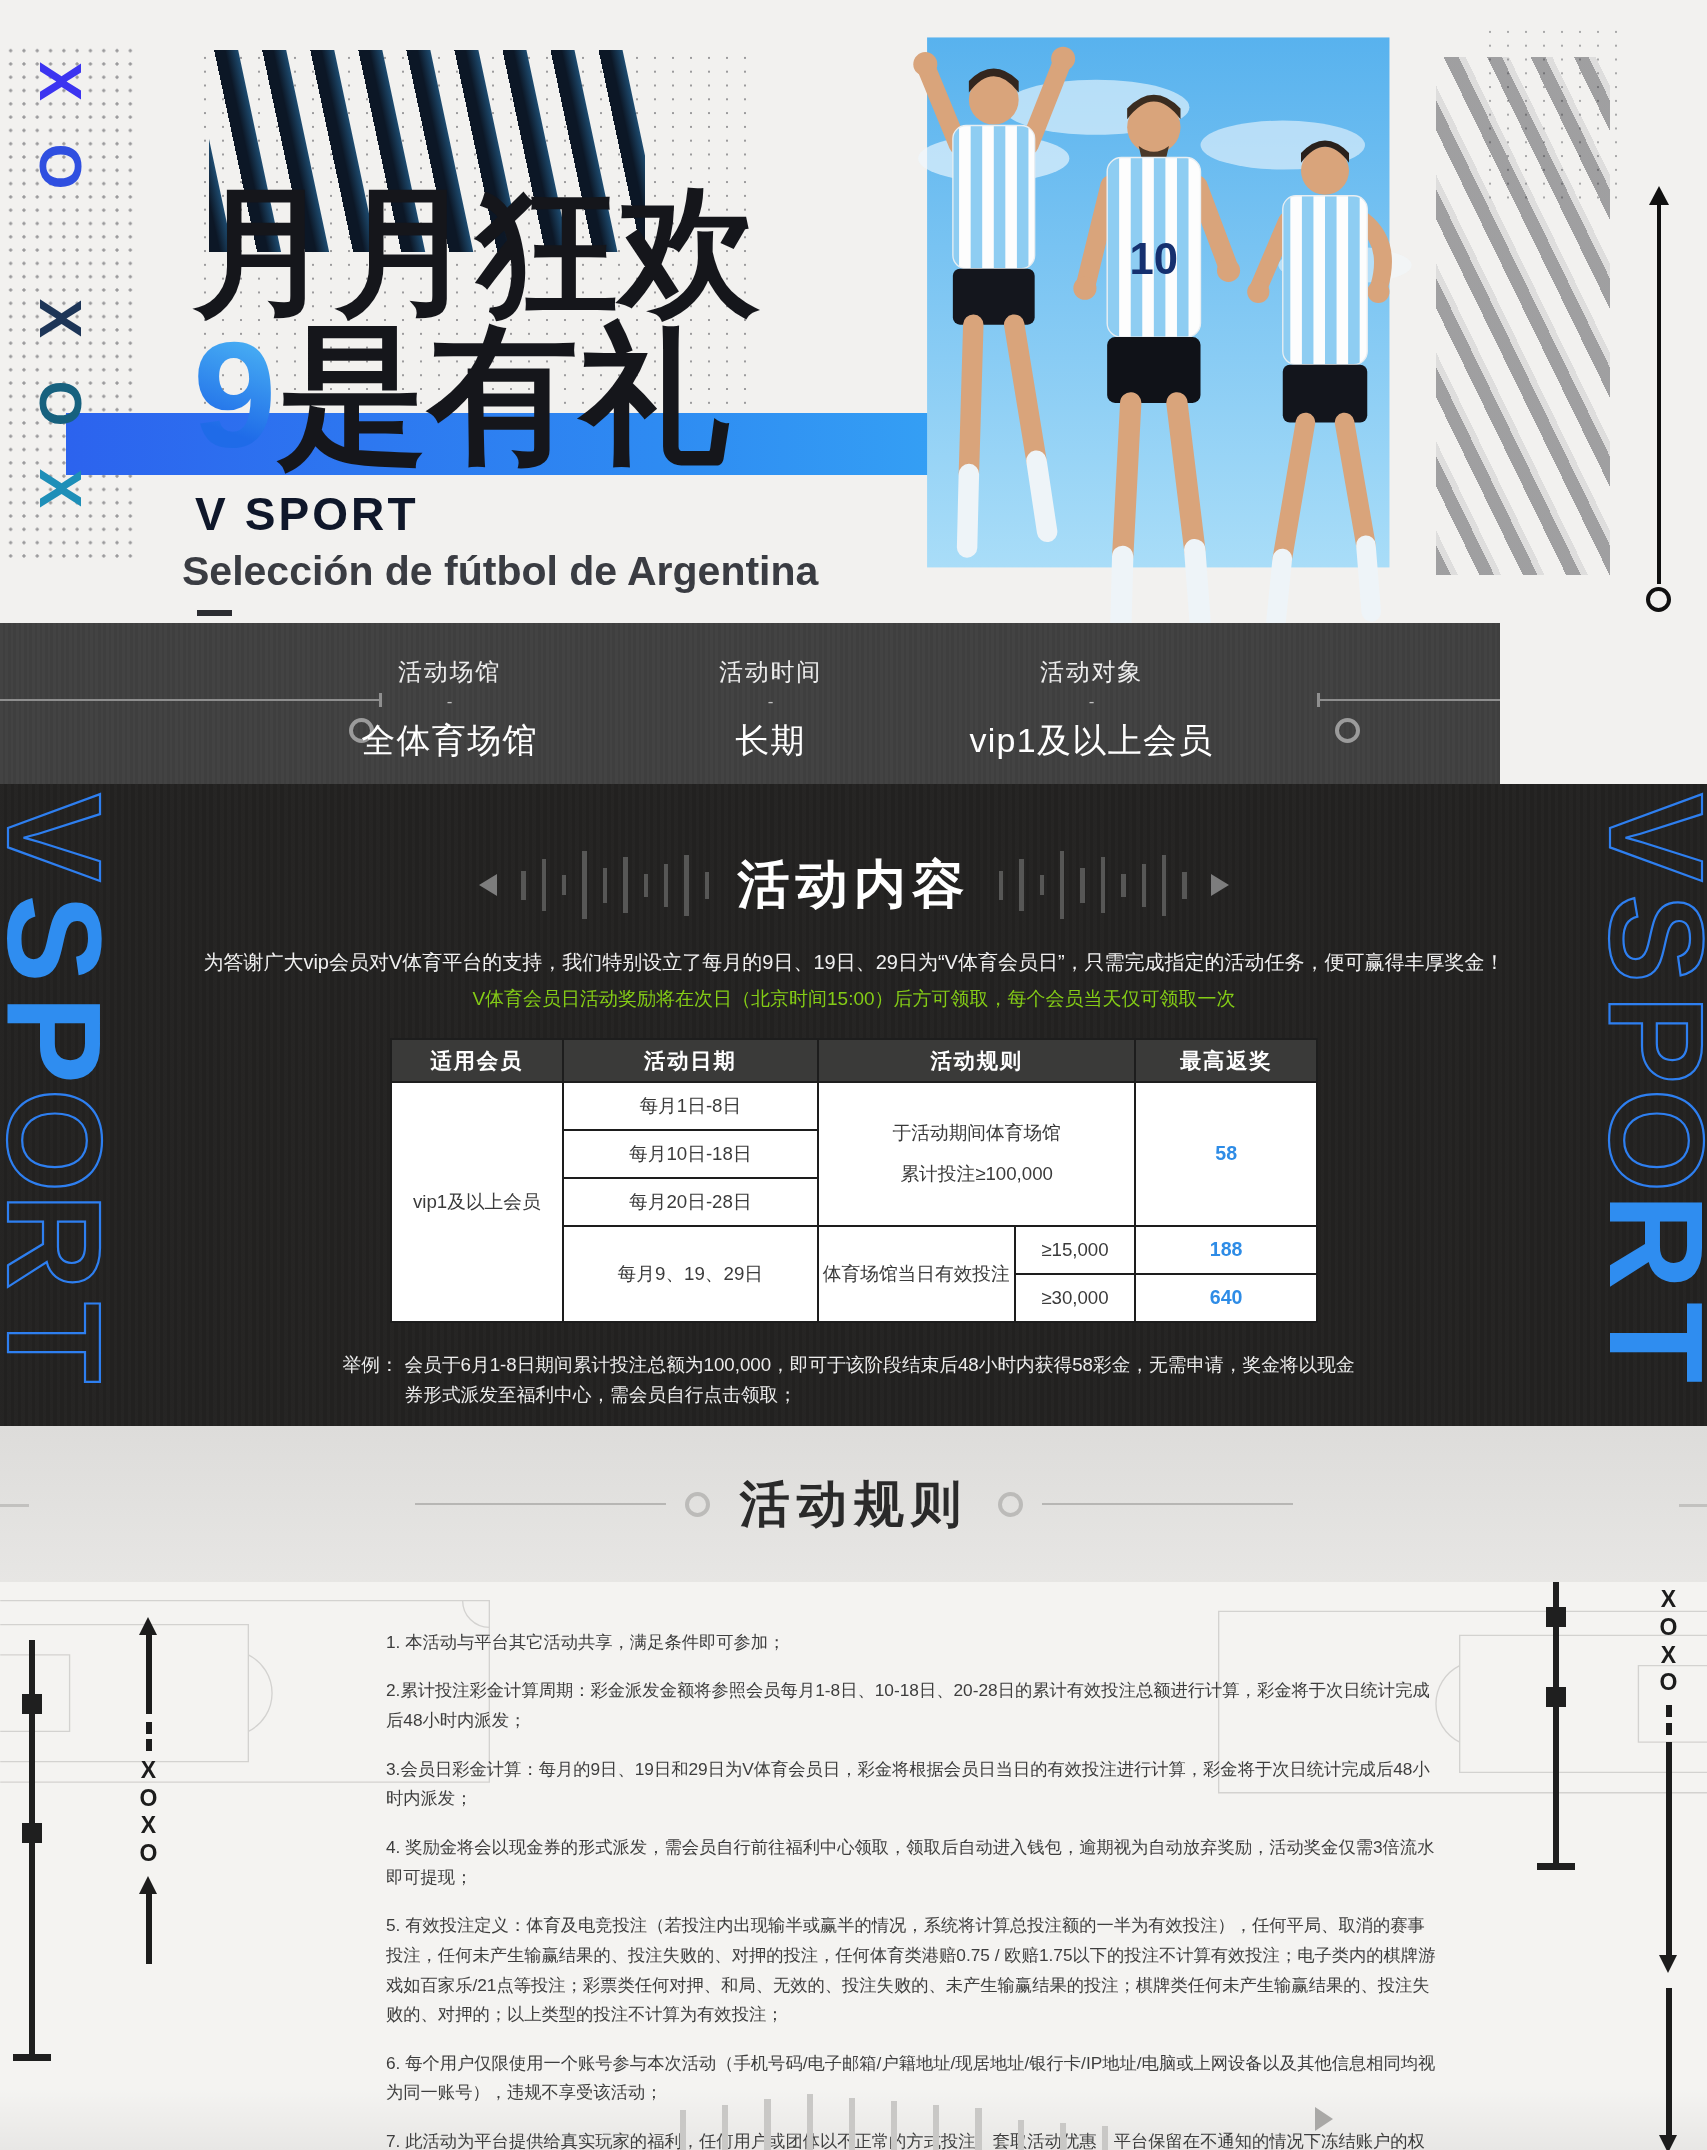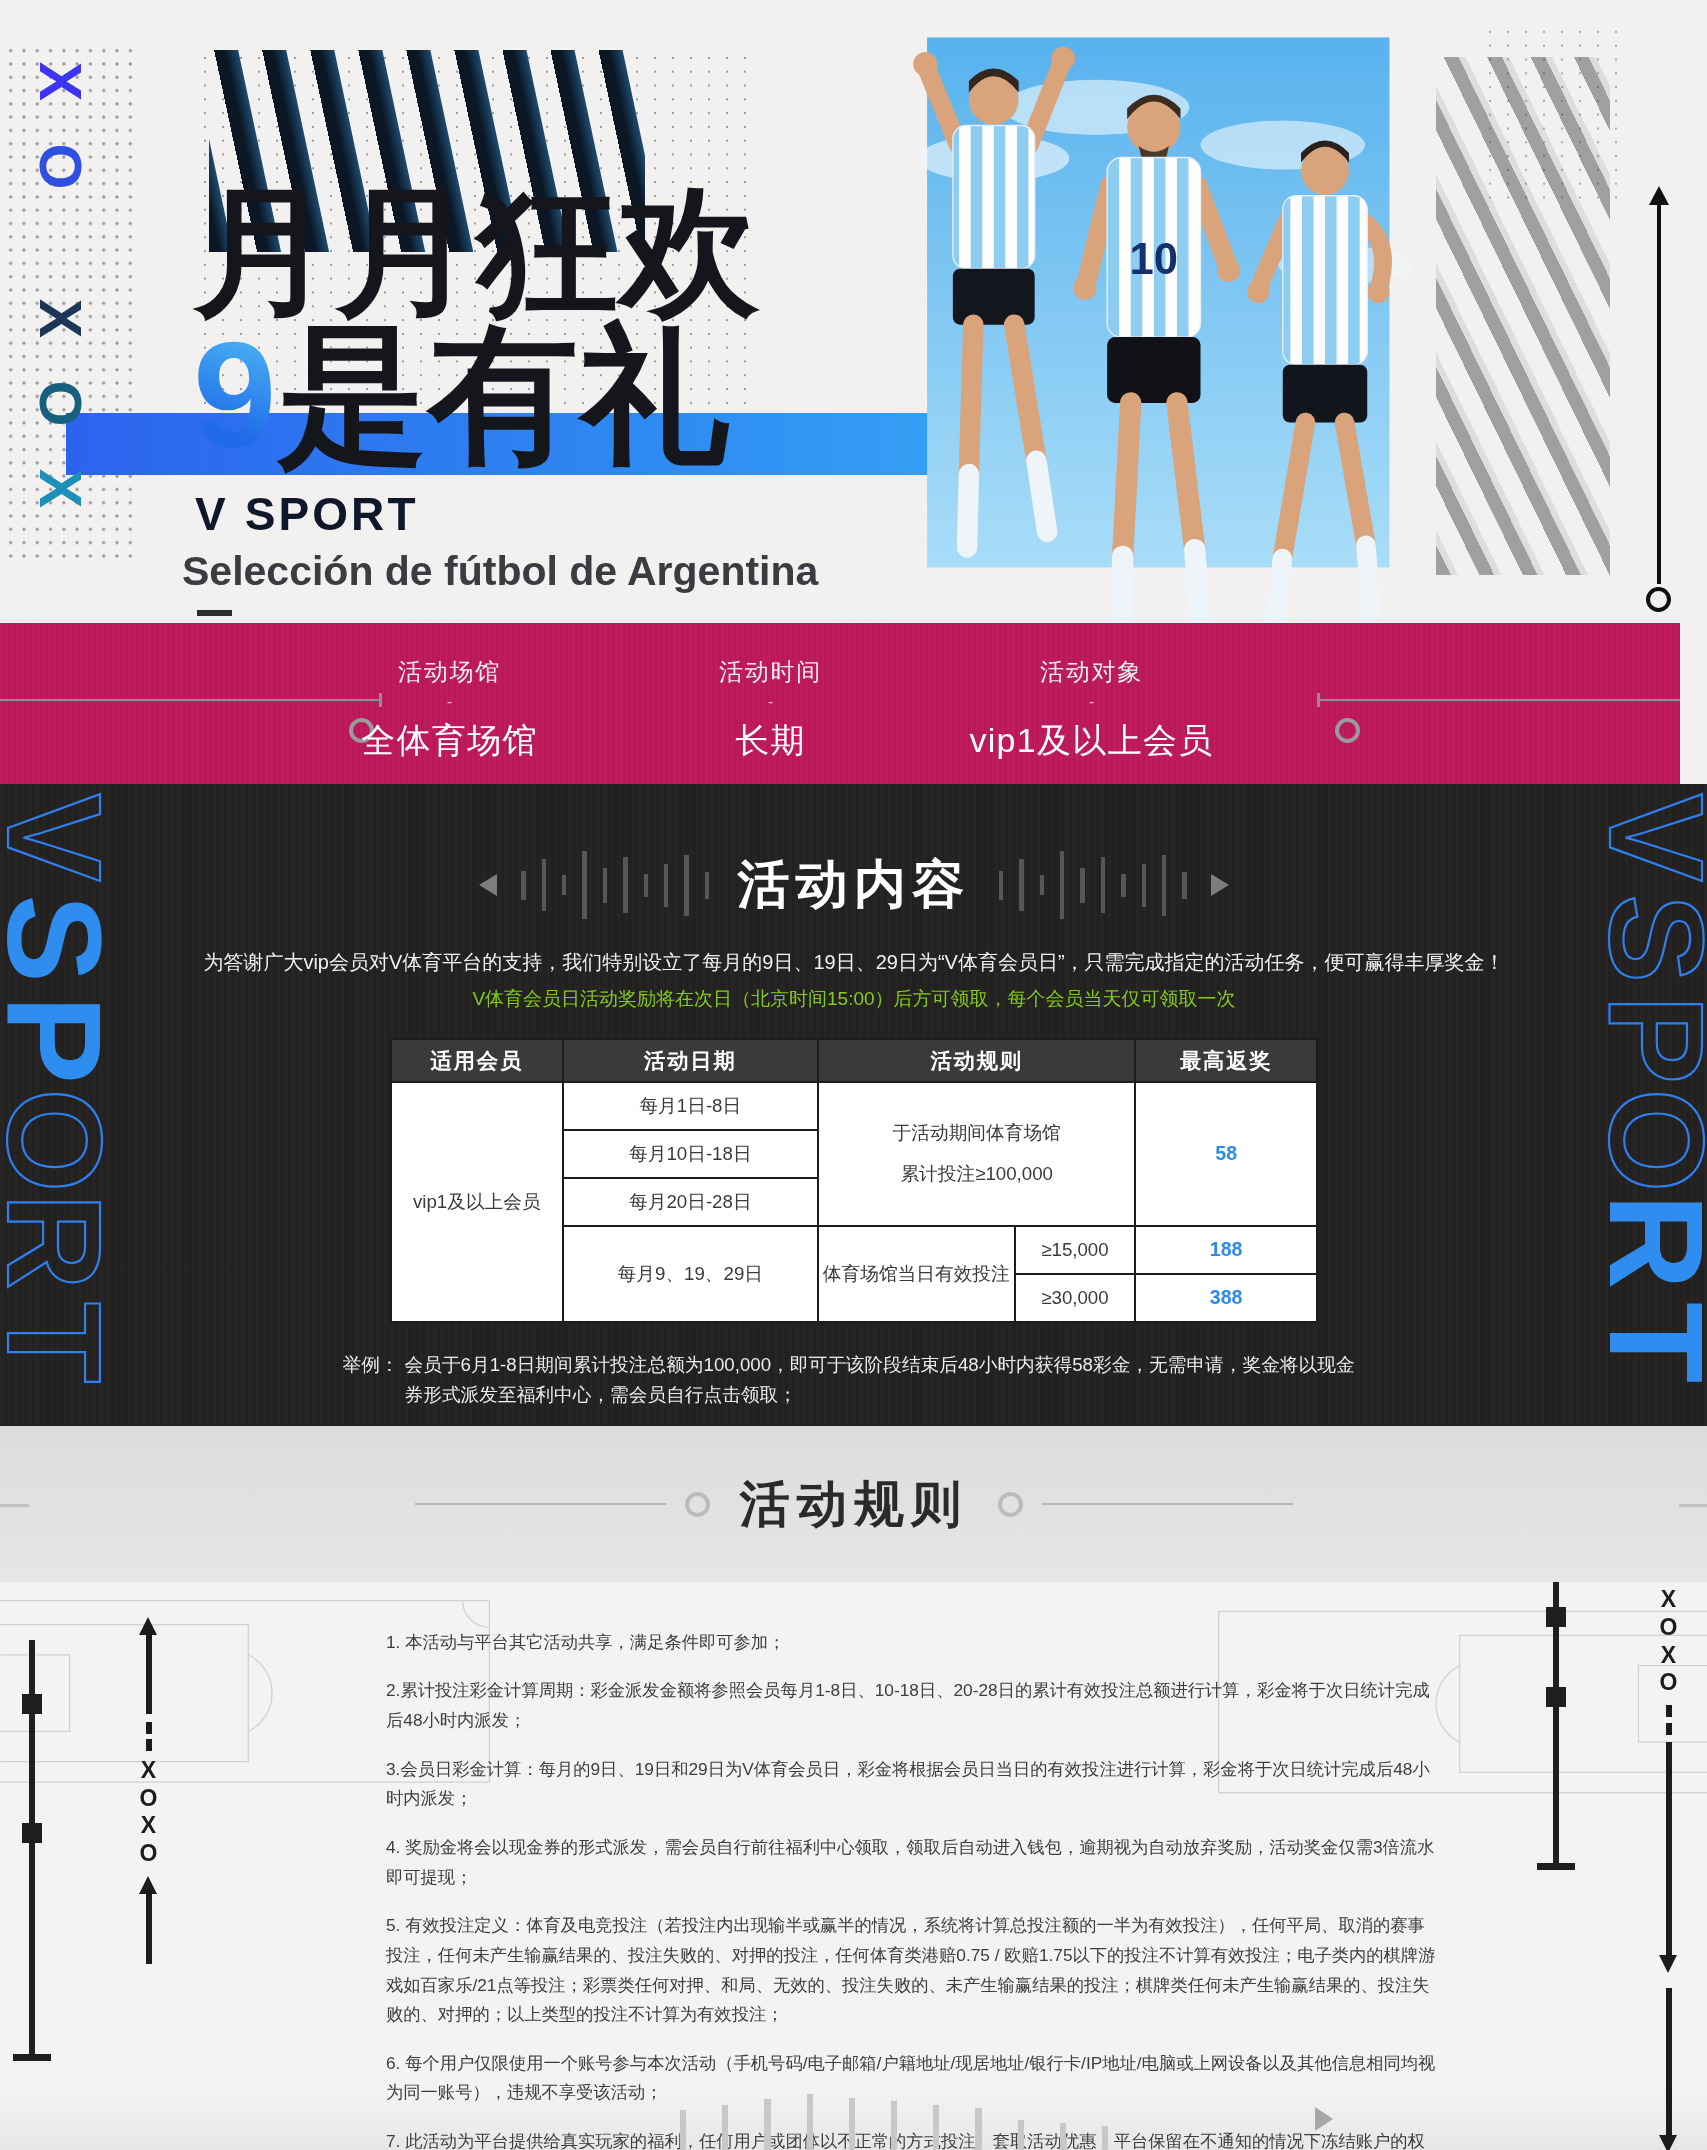--- a/index.html
+++ b/index.html
@@ -39,21 +39,21 @@
   .gray-stripes{position:absolute;left:1436px;top:57px;width:174px;height:518px;z-index:1;
     background:repeating-linear-gradient(64deg,rgba(145,145,147,.85) 0 13.3px,rgba(185,185,187,.35) 13.3px 19.6px,rgba(0,0,0,0) 19.6px 39px);}
   .hero-dots-r{position:absolute;left:1481px;top:24.5px;width:138px;height:182px;z-index:2;
     background-image:radial-gradient(rgba(40,40,46,.8) 1.3px,transparent 1.6px);
     background-size:18px 13.8px;opacity:.45;}
   .arrow-up{position:absolute;left:1645px;top:186px;width:28.5px;height:434px;z-index:3;}
   .arrow-up .head{position:absolute;left:3.6px;top:0;width:0;height:0;border-left:10.2px solid transparent;border-right:10.2px solid transparent;border-bottom:19.6px solid #101010;}
   .arrow-up .shaft{position:absolute;left:11.6px;top:16px;width:4.4px;height:382px;background:#101010;}
   .arrow-up .ring{position:absolute;left:0.9px;top:401px;width:17px;height:17px;border:4.9px solid #101010;border-radius:50%;background:transparent;}
   
-  .info-bar{position:relative;width:1680px;height:161px;background:#be185d;color:#fff;overflow:hidden;}
+  .info-bar{position:relative;width:1500px;height:161px;background:#404040;color:#fff;overflow:hidden;}
   .info-bar::before{content:"";position:absolute;inset:0;background:repeating-linear-gradient(90deg,rgba(255,255,255,.015) 0 2.7px,rgba(0,0,0,.02) 2.7px 5.3px);}
   .info-cols{position:absolute;left:289px;top:0;width:963px;height:100%;display:flex;}
   .info-col{flex:1;text-align:center;padding-top:33px;}
   .info-label{font-size:24px;color:#ededed;font-weight:500;letter-spacing:1.8px;}
   .info-dash{font-size:17px;color:#c0c0c0;margin:4.4px 0 5.3px;}
   .info-value{font-size:34px;color:#fff;font-weight:500;letter-spacing:1.3px;}
   .bar-line{position:absolute;top:76px;height:2.2px;background:#8f8f8f;}
   .bar-line.l{left:0;width:382px;}
   .bar-line.r{left:1317px;width:390px;}
   .bar-line .tick{position:absolute;top:-5.8px;width:2.7px;height:13.3px;background:#8f8f8f;}
@@ -340,21 +340,21 @@
         <td>每月20日-28日</td>
       </tr>
       <tr>
         <td rowspan="2">每月9、19、29日</td>
         <td rowspan="2">体育场馆当日有效投注</td>
         <td>≥15,000</td>
         <td class="blue">188</td>
       </tr>
       <tr>
         <td>≥30,000</td>
-        <td class="blue">388</td>
+        <td class="blue">640</td>
       </tr>
     </tbody>
   </table>
 
   <div class="example">
     <span class="ex-label">举例：</span>
     <p style="margin:0">会员于6月1-8日期间累计投注总额为100,000，即可于该阶段结束后48小时内获得58彩金，无需申请，奖金将以现金券形式派发至福利中心，需会员自行点击领取；</p>
 
   </div>
 

